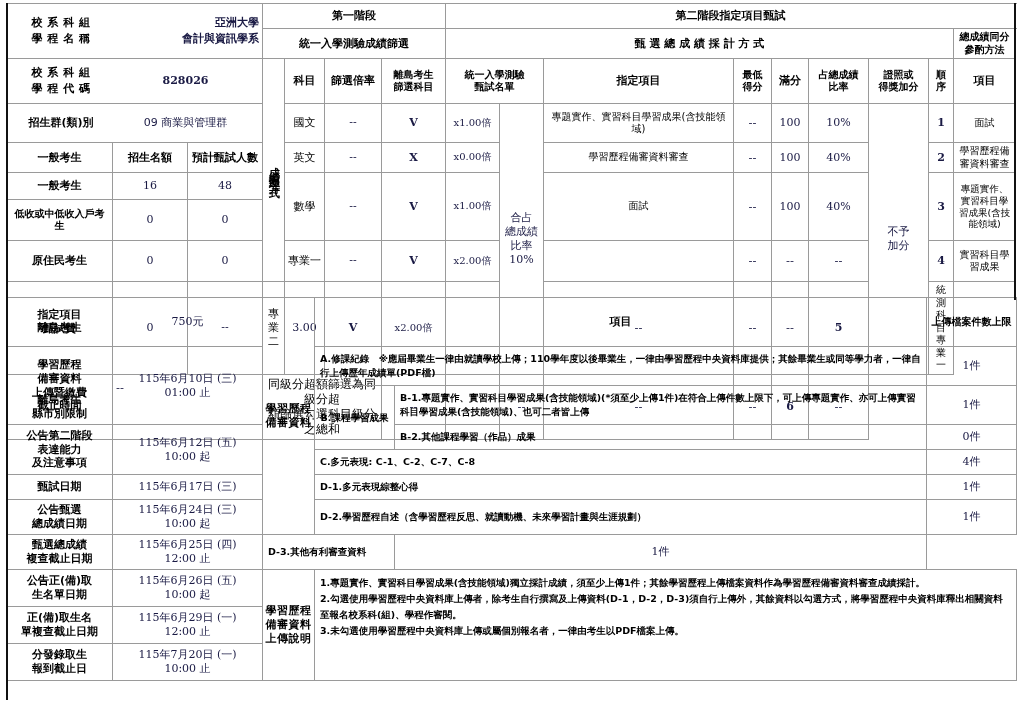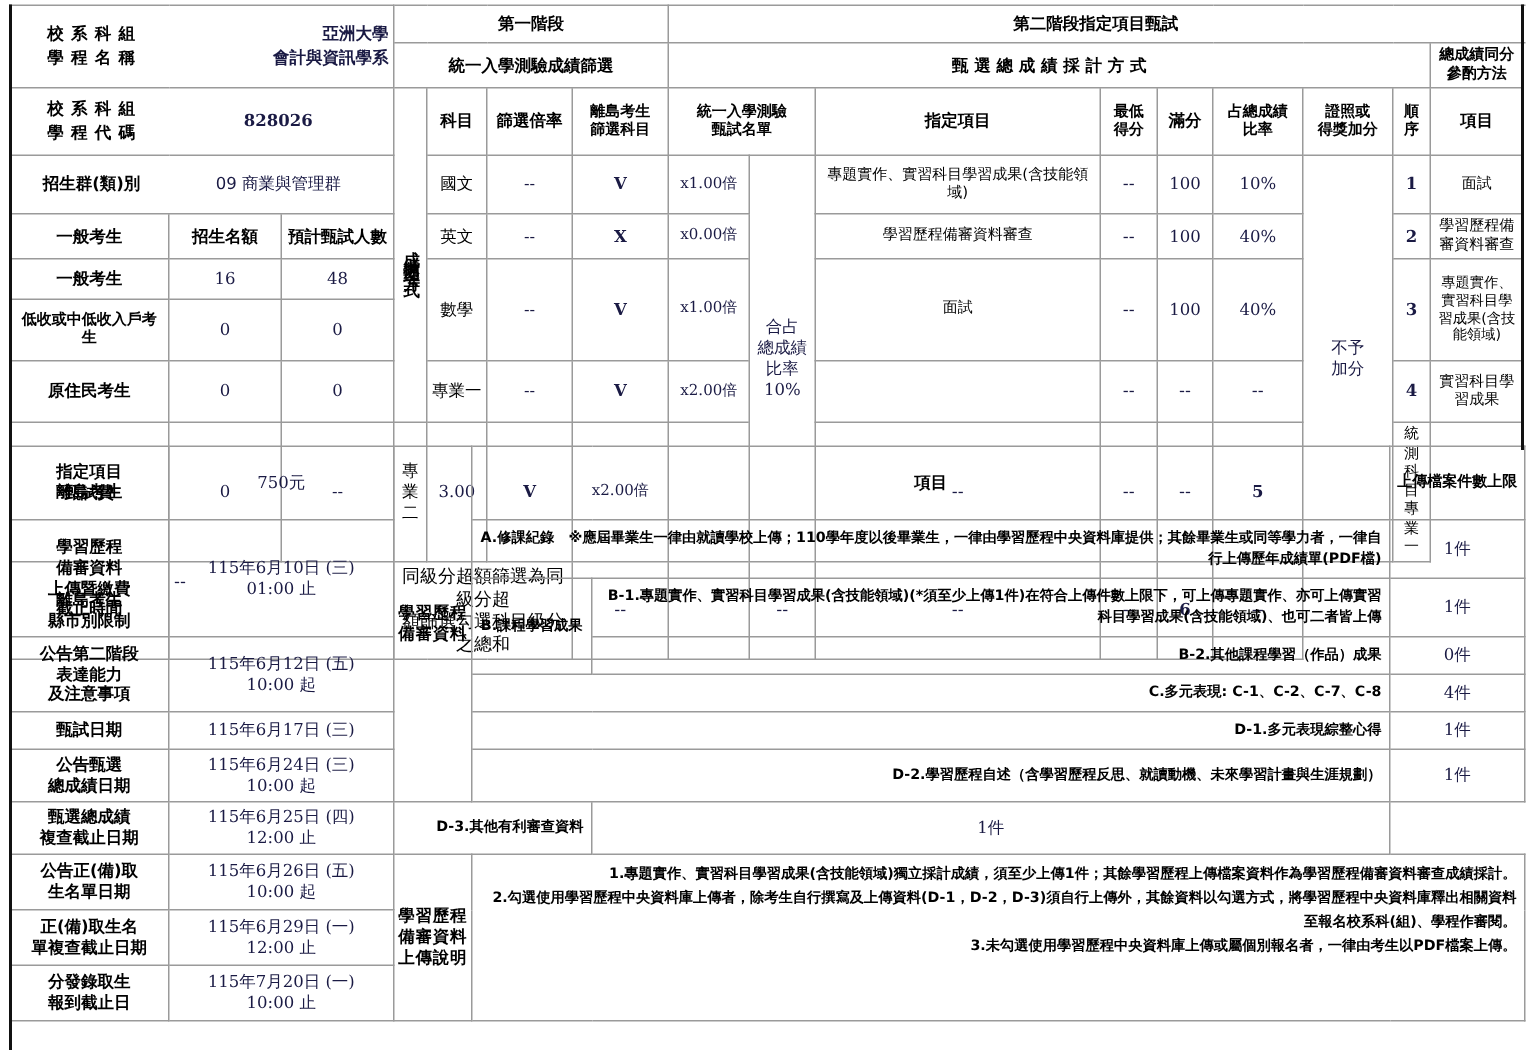--- a/index.html
+++ b/index.html
@@ -54,21 +54,21 @@
     letter-spacing: 4px;
     font-weight: bold;
     margin: 0 auto;
     display: inline-block;
     line-height: 1.1;
   }
   .small { font-size: 10px; }
   .xsmall { font-size: 9.5px; }
   .bold { font-weight: bold; }
   .lalign { text-align: left; }
-  .lalign2 { text-align: right; padding-left: 5px; padding-right: 5px; }
+  .lalign2 { text-align: left; padding-left: 5px; padding-right: 5px; }
   .sub { font-size: 12px; }
   .numfont { font-family: "DejaVu Serif", "Liberation Serif", serif; }
   .serif { font-family: "DejaVu Serif", "Liberation Serif", serif; }
 </style>
 </head>
 <body>
 
 <div id="page">
 
   <table id="topTable">

